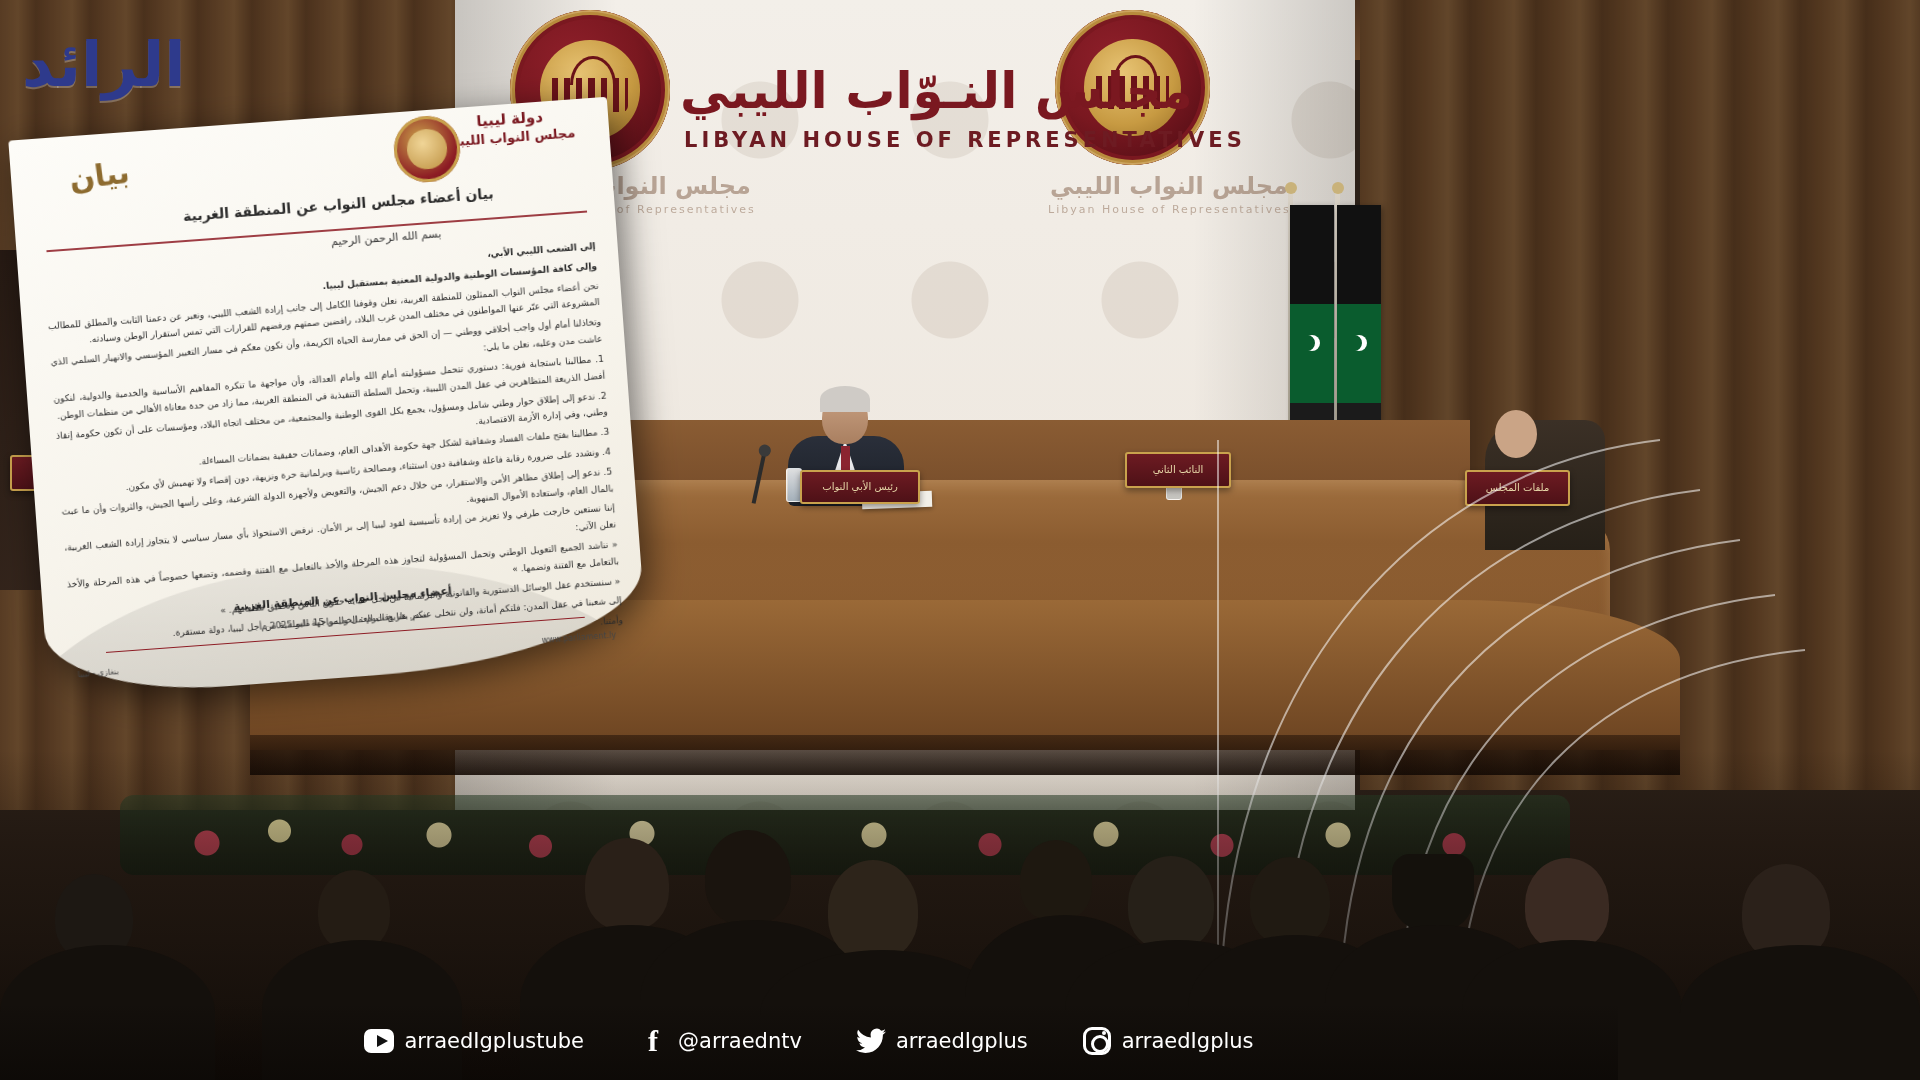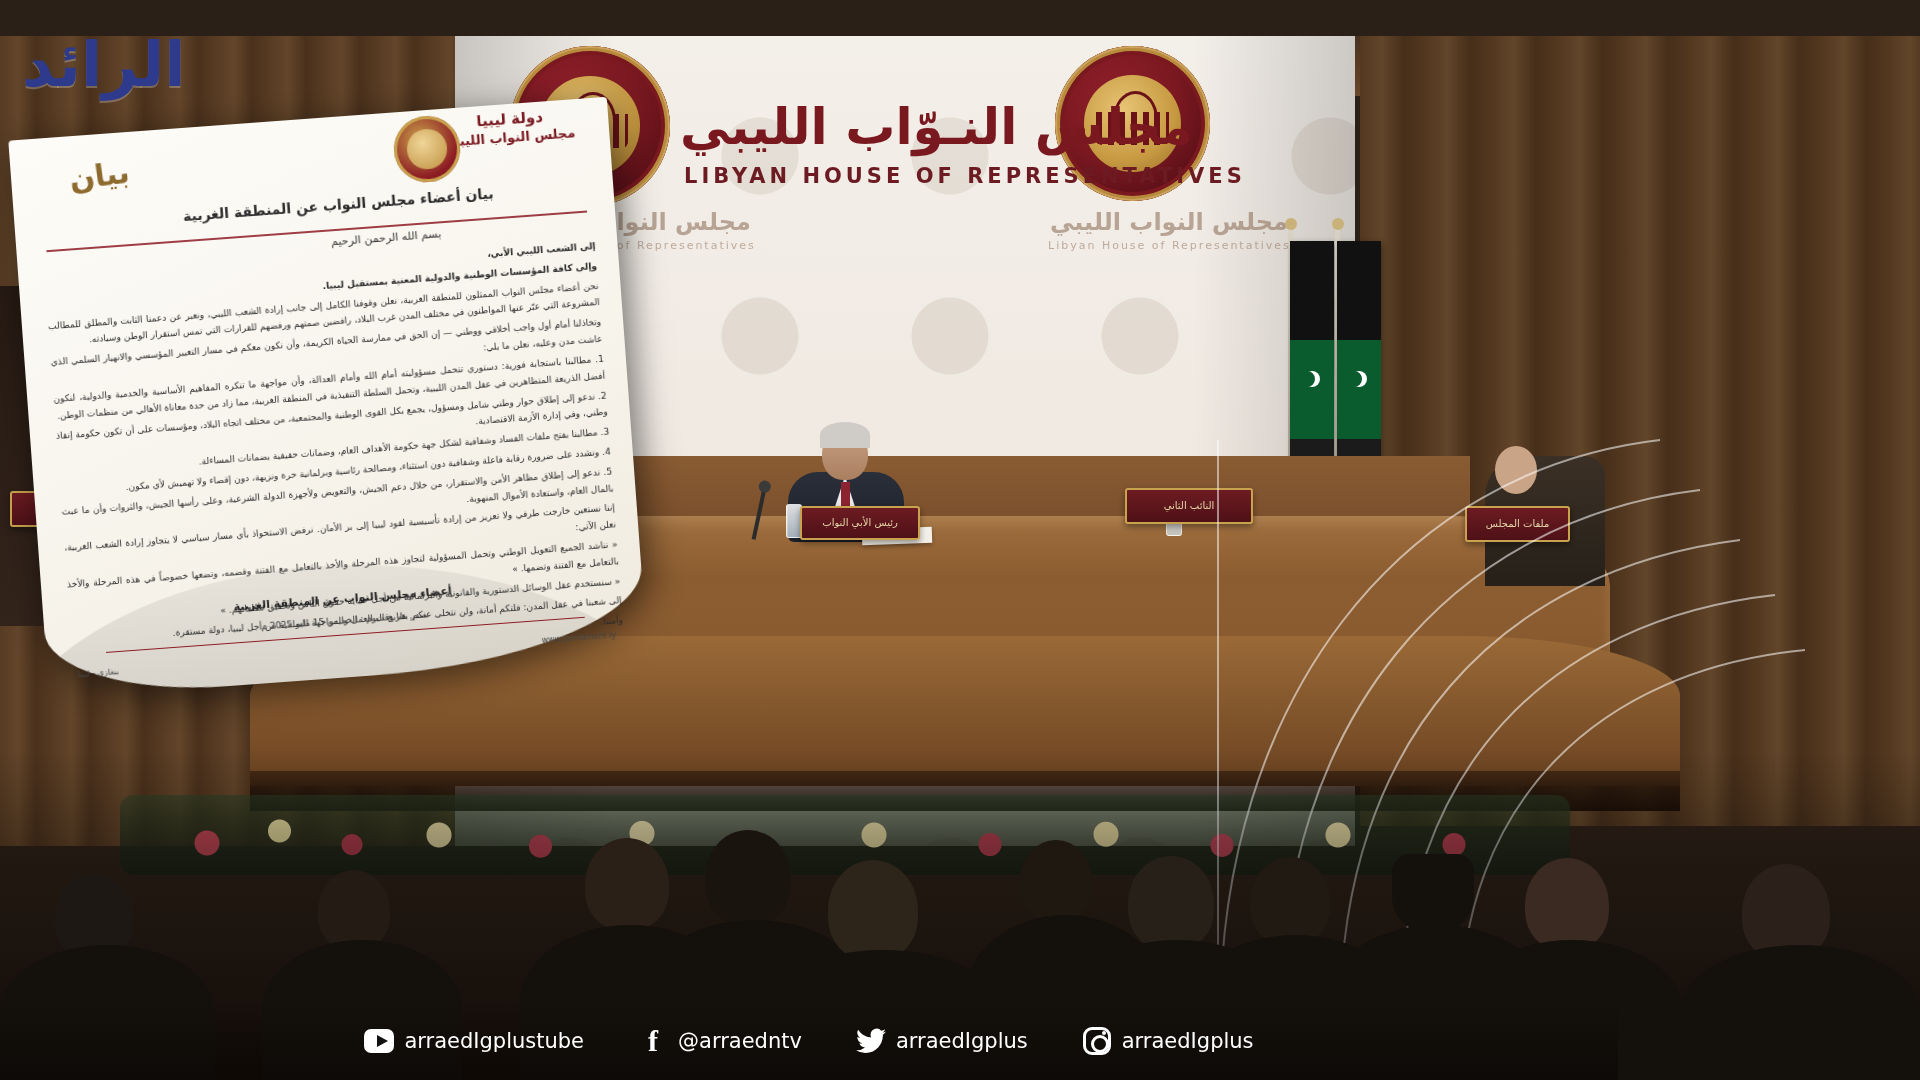--- a/index.html
+++ b/index.html
@@ -11,21 +11,21 @@
   }
 
   .stage {
     position: relative;
     width: 1920px; height: 1080px;
     overflow: hidden;
     background: #2b2018;
   }
 
   
-  .photo { position: absolute; inset: 0; overflow: hidden; margin-top: 36px; }
+  .photo { position: absolute; inset: 0; overflow: hidden; }
 
   
   .wall-left {
     position: absolute; left: 0; top: 0; width: 620px; height: 810px;
     background:
       repeating-linear-gradient(90deg,
         #6d4a2c 0px, #7b5734 18px, #5d3d23 36px, #6d4a2c 54px);
     filter: brightness(.8);
   }
   .wall-left-dark {
@@ -167,21 +167,21 @@
     color: #e7d7a8;
     font-size: 10px;
     display: flex; align-items: center; justify-content: center;
     direction: rtl;
     text-align: center;
     line-height: 1.15;
     padding: 0 4px;
     box-shadow: 0 3px 6px rgba(0,0,0,.4);
   }
   .plate-1 { left: 10px;  top: 455px; width: 105px; }
-  .plate-2 { left: 1125px; top: 452px; width: 128px; }
+  .plate-2 { left: 1125px; top: 452px; width: 106px; }
   .plate-3 { left: 1465px; top: 470px; width: 105px; }
   .plate-speaker { left: 800px; top: 470px; width: 120px; height: 34px; }
 
   
   .speaker-head {
     position: absolute; left: 822px; top: 392px; width: 46px; height: 52px;
     border-radius: 50% 50% 45% 45%;
     background: linear-gradient(180deg,#c9a183,#a97f60);
   }
   .speaker-hair {

